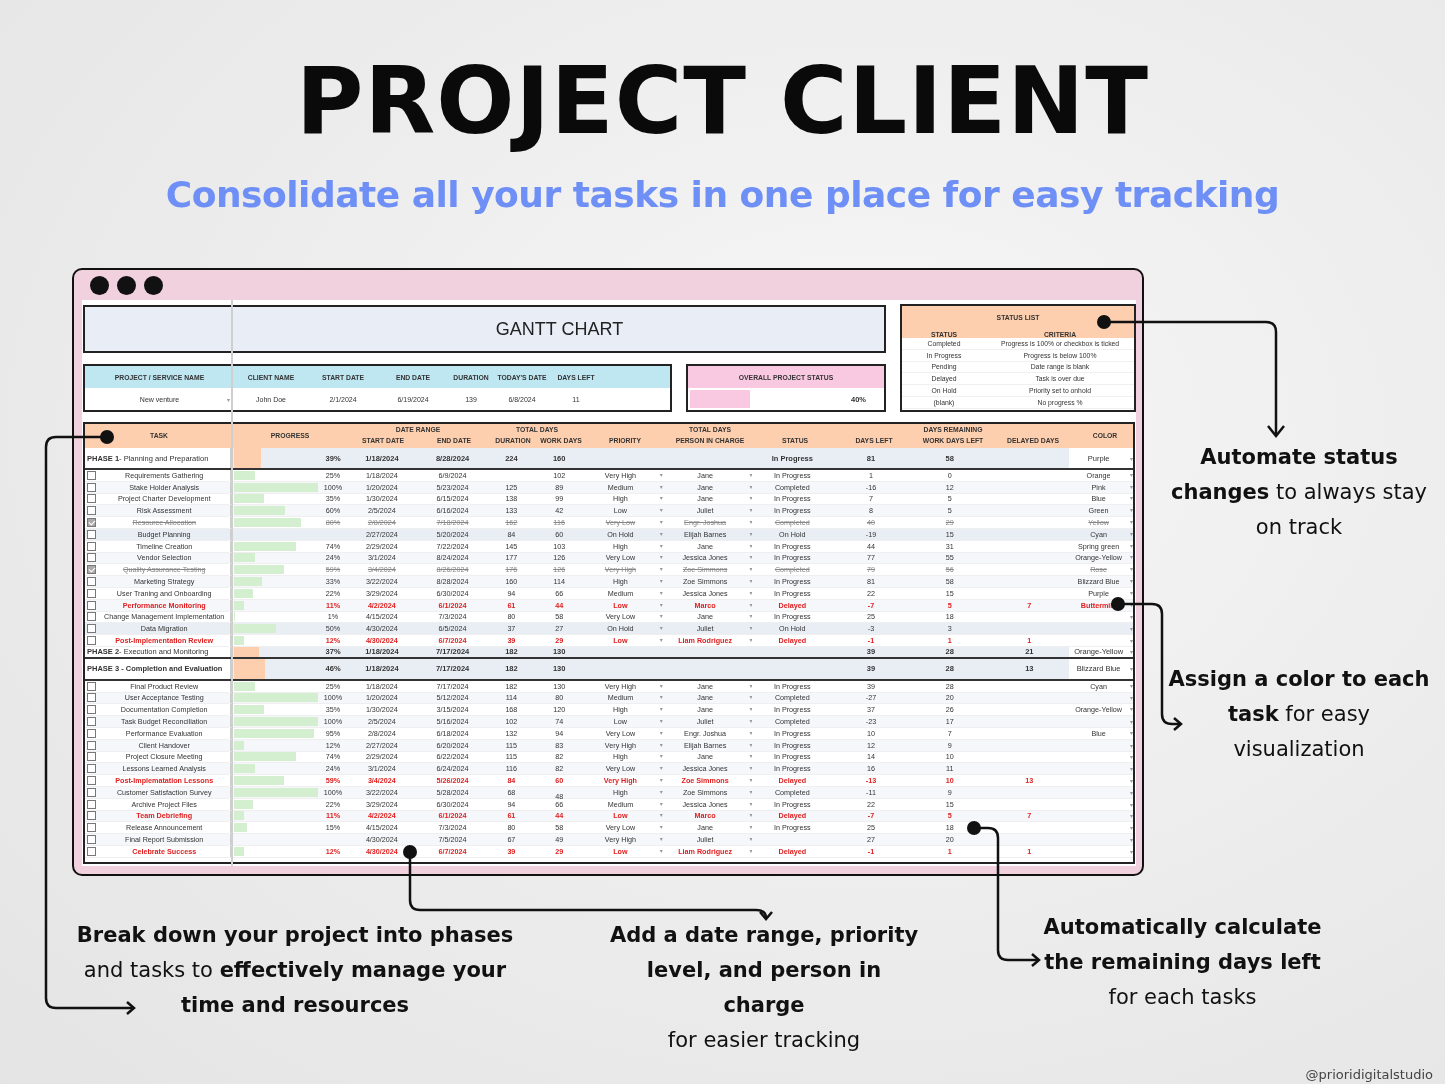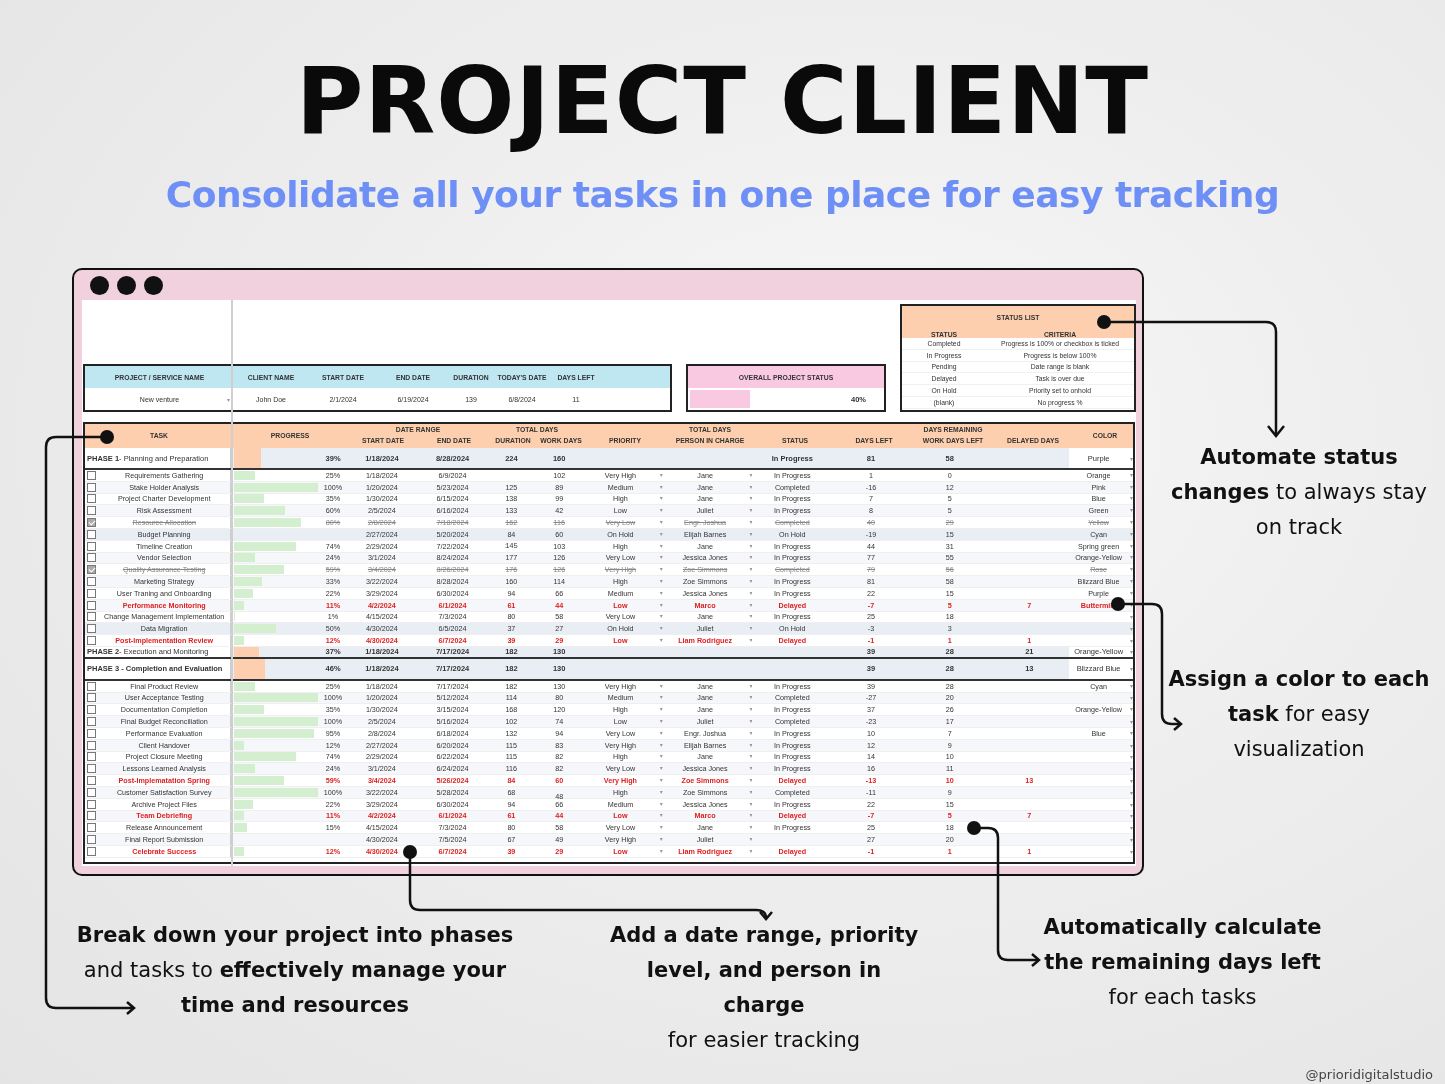--- a/index.html
+++ b/index.html
@@ -56,20 +56,21 @@
 <div class="title">PROJECT CLIENT</div>
 <div class="subtitle">Consolidate all your tasks in one place for easy tracking</div>
 
 <div class="window">
   <div class="dots">
     <div class="dot"></div>
     <div class="dot"></div>
     <div class="dot"></div>
   </div>
   <div class="sheet">
+    <div class="gantt">GANTT CHART</div>
 
     <div class="proj">
       <div class="hd" id="proj-hd">
           <span class="c" style="width: 149px;">PROJECT / SERVICE NAME</span>
           <span class="c" style="width: 74px;">CLIENT NAME</span>
           <span class="c" style="width: 70px;">START DATE</span>
           <span class="c" style="width: 70px;">END DATE</span>
           <span class="c" style="width: 46px;">DURATION</span>
           <span class="c" style="width: 56px;">TODAY'S DATE</span>
           <span class="c" style="width: 52px;">DAYS LEFT</span>
@@ -358,21 +359,21 @@
             <span style="width: 148px; display: flex; align-items: center; border-right: 2px solid rgb(204, 204, 204); height: 100%;">
               <span class="cb"></span>
               <span class="cell" style="flex: 1 1 0%;">Timeline Creation</span>
             </span>
             <span style="width: 88px; padding: 0px 2px;">
               <div class="pbar" style="width: 74%;"></div>
             </span>
             <span class="cell" style="width: 26px;">74%</span>
             <span class="cell" style="width: 72px;">2/29/2024</span>
             <span class="cell" style="width: 70px;">7/22/2024</span>
-            <span class="cell" style="width: 48px; font-family: Liberation Mono, monospace;">145</span>
+            <span class="cell" style="width: 48px;">145</span>
             <span class="cell" style="width: 48px;">103</span>
             <span class="cell" style="width: 80px; display: flex;">
               <span style="flex: 1 1 0%;">High</span>
               <span class="dd">▾</span>
             </span>
             <span class="cell" style="width: 90px; display: flex;">
               <span style="flex: 1 1 0%;">Jane</span>
               <span class="dd">▾</span>
             </span>
             <span class="cell" style="width: 80px;">In Progress</span>
@@ -756,21 +757,21 @@
             <span class="cell" style="width: 80px;">26</span>
             <span class="cell" style="width: 80px;"></span>
             <span class="cell" style="width: 64px; display: flex;">
               <span style="flex: 1 1 0%;">Orange-Yellow</span>
               <span class="dd">▾</span>
             </span>
           </div>
           <div class="trow alt">
             <span style="width: 148px; display: flex; align-items: center; border-right: 2px solid rgb(204, 204, 204); height: 100%;">
               <span class="cb"></span>
-              <span class="cell" style="flex: 1 1 0%;">Final Budget Reconciliation</span>
+              <span class="cell" style="flex: 1 1 0%;">Task Budget Reconciliation</span>
             </span>
             <span style="width: 88px; padding: 0px 2px;">
               <div class="pbar" style="width: 100%;"></div>
             </span>
             <span class="cell" style="width: 26px;">100%</span>
             <span class="cell" style="width: 72px;">2/5/2024</span>
             <span class="cell" style="width: 70px;">5/16/2024</span>
             <span class="cell" style="width: 48px;">102</span>
             <span class="cell" style="width: 48px;">74</span>
             <span class="cell" style="width: 80px; display: flex;">
@@ -906,21 +907,21 @@
             <span class="cell" style="width: 80px;">11</span>
             <span class="cell" style="width: 80px;"></span>
             <span class="cell" style="width: 64px; display: flex;">
               <span style="flex: 1 1 0%;"></span>
               <span class="dd">▾</span>
             </span>
           </div>
           <div class="trow">
             <span style="width: 148px; display: flex; align-items: center; border-right: 2px solid rgb(204, 204, 204); height: 100%;">
               <span class="cb"></span>
-              <span class="cell red" style="flex: 1 1 0%;">Post-Implematation Spring</span>
+              <span class="cell red" style="flex: 1 1 0%;">Post-Implematation Lessons</span>
             </span>
             <span style="width: 88px; padding: 0px 2px;">
               <div class="pbar" style="width: 59%;"></div>
             </span>
             <span class="cell red" style="width: 26px;">59%</span>
             <span class="cell red" style="width: 72px;">3/4/2024</span>
             <span class="cell red" style="width: 70px;">5/26/2024</span>
             <span class="cell red" style="width: 48px;">84</span>
             <span class="cell red" style="width: 48px;">60</span>
             <span class="cell" style="width: 80px; display: flex;">

